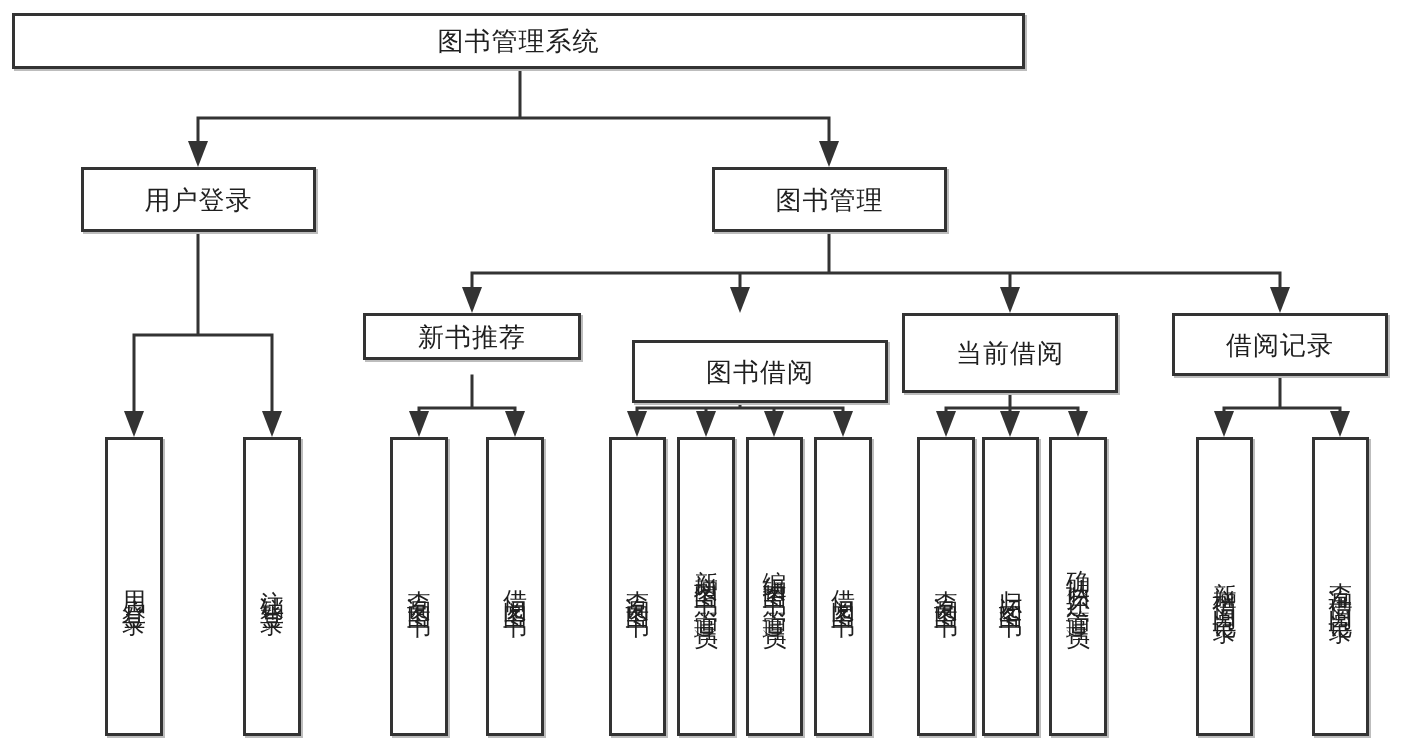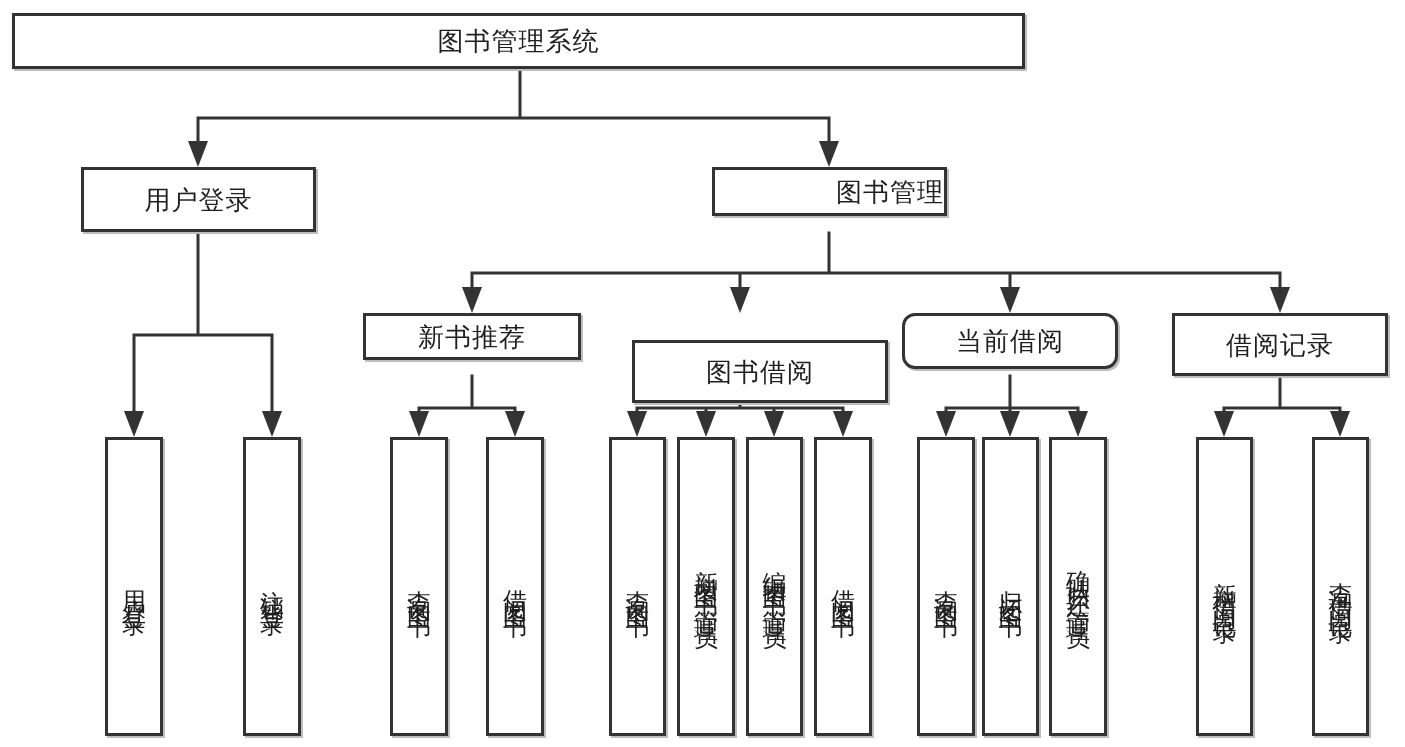--- a/index.html
+++ b/index.html
@@ -75,31 +75,31 @@
     <polygon points="1330,411 1350,411 1340,437"></polygon>
   </svg>
 
   <div class="node" style="left:12px;top:13px;width:1013px;height:56px;">
     <span class="hlabel">图书管理系统</span>
   </div>
 
   <div class="node" style="left:81px;top:167px;width:235px;height:65px;">
     <span class="hlabel">用户登录</span>
   </div>
-  <div class="node" style="left:712px;top:167px;width:235px;height:49px;justify-content:flex-end;">
+  <div class="node" style="left:712px;top:167px;width:235px;height:65px;">
     <span class="hlabel">图书管理</span>
   </div>
 
   <div class="node" style="left:363px;top:313px;width:218px;height:47px;">
     <span class="hlabel">新书推荐</span>
   </div>
   <div class="node" style="left:632px;top:313px;width:256px;height:63px;margin-top:27px;">
     <span class="hlabel">图书借阅</span>
   </div>
-  <div class="node" style="left:902px;top:313px;width:216px;height:56px;border-radius:13px;">
+  <div class="node" style="left:902px;top:313px;width:216px;height:80px;">
     <span class="hlabel">当前借阅</span>
   </div>
   <div class="node" style="left:1172px;top:313px;width:216px;height:63px;">
     <span class="hlabel">借阅记录</span>
   </div>
 
   <div class="node leaf" style="left:105px;top:437px;width:58px;height:299px;">
     <span class="vlabel">用户登录</span>
   </div>
   <div class="node leaf" style="left:243px;top:437px;width:58px;height:299px;">

